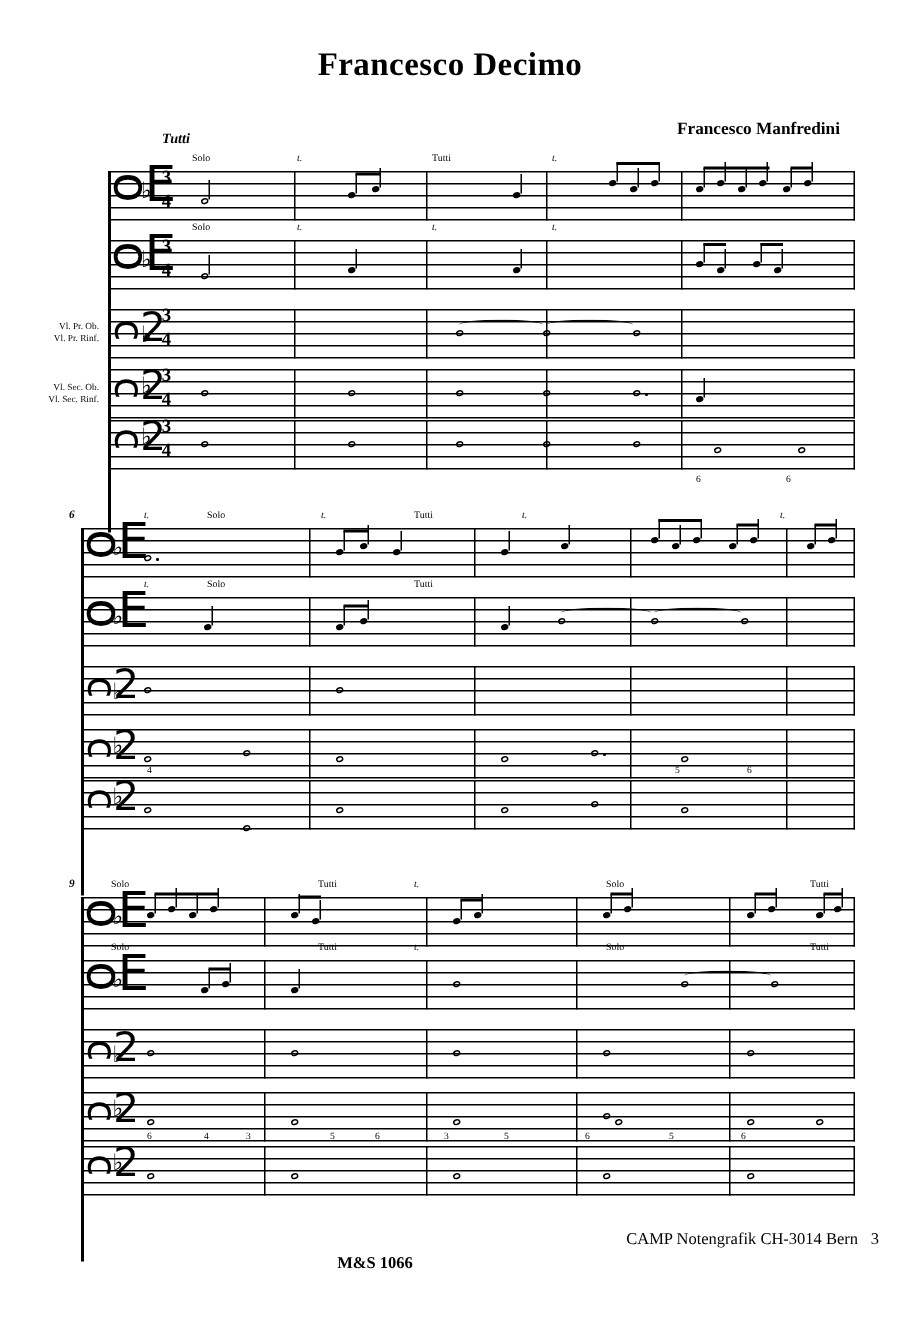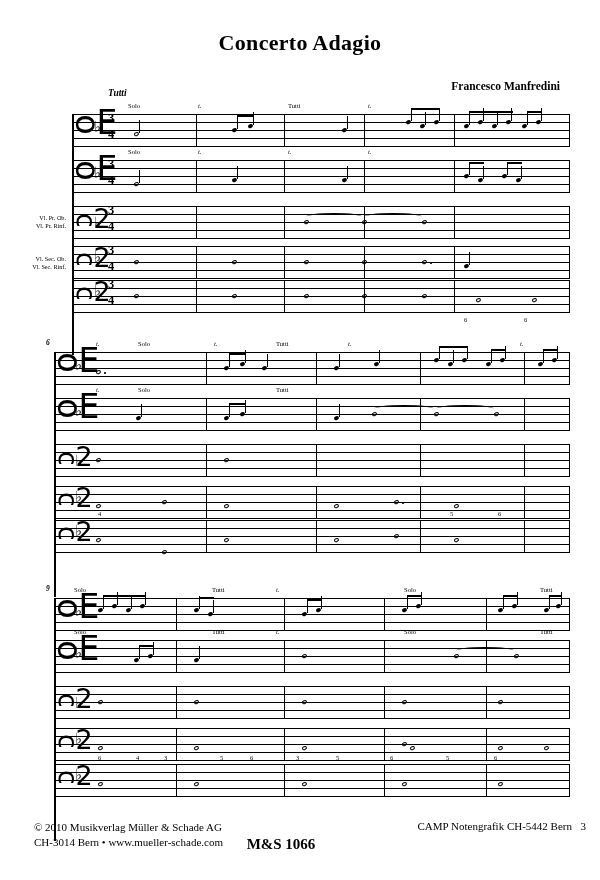--- a/index.html
+++ b/index.html
@@ -193,37 +193,36 @@
     top: 0px;
     font-size: 11px;
     line-height: 15px;
   }
   .foot-center {
     position: absolute;
     left: 0;
     width: 500px;
     top: 16px;
     text-align: center;
-    font-size: 15px;
+    font-size: 11px;
     font-weight: bold;
-    padding-left: 31px;
   }
   .foot-right {
     position: absolute;
     right: 28px;
     top: 0px;
     font-size: 11px;
   }
 </style>
 </head>
 <body>
 
 <div class="page">
 
-  <div class="title">Concerto Adagio</div>
+  <div class="title">Francesco Decimo</div>
   <div class="composer">Francesco Manfredini</div>
   <div class="tempo" style="left:108px; top:88px;">Tutti</div>
 
   <div class="system" style="top:104px; height:190px;">
 
     <div class="inst-label" style="left:6px; top:110px; width:60px;">
       <span>Vl. Pr. Ob.</span><br>
       <span>Vl. Pr. Rinf.</span>
     </div>
     <div class="inst-label" style="left:6px; top:151px; width:60px;">
@@ -739,22 +738,18 @@
       <div class="figure" style="left:282px; top:-10px;">5</div>
       <div class="figure" style="left:336px; top:-10px;">6</div>
       <div class="figure" style="left:392px; top:-10px;">5</div>
       <div class="figure" style="left:440px; top:-10px;">6</div>
     </div>
 
     <div class="sys-brace" style="left:54px; top:12px; height:243px;"></div>
   </div>
 
   <div class="footer">
-    <div class="foot-left">
-      <div>© 2010 Musikverlag Müller &amp; Schade AG</div>
-      <div>CH-3014 Bern • www.mueller-schade.com</div>
-    </div>
     <div class="foot-center">M&amp;S 1066</div>
-    <div class="foot-right">CAMP Notengrafik CH-5442 Bern</div>
+    <div class="foot-right">CAMP Notengrafik CH-3014 Bern</div>
     <div style="position:absolute; right:14px; top:0px; font-size:11px;">3</div>
   </div>
 
 </div>
 
 </body></html>

